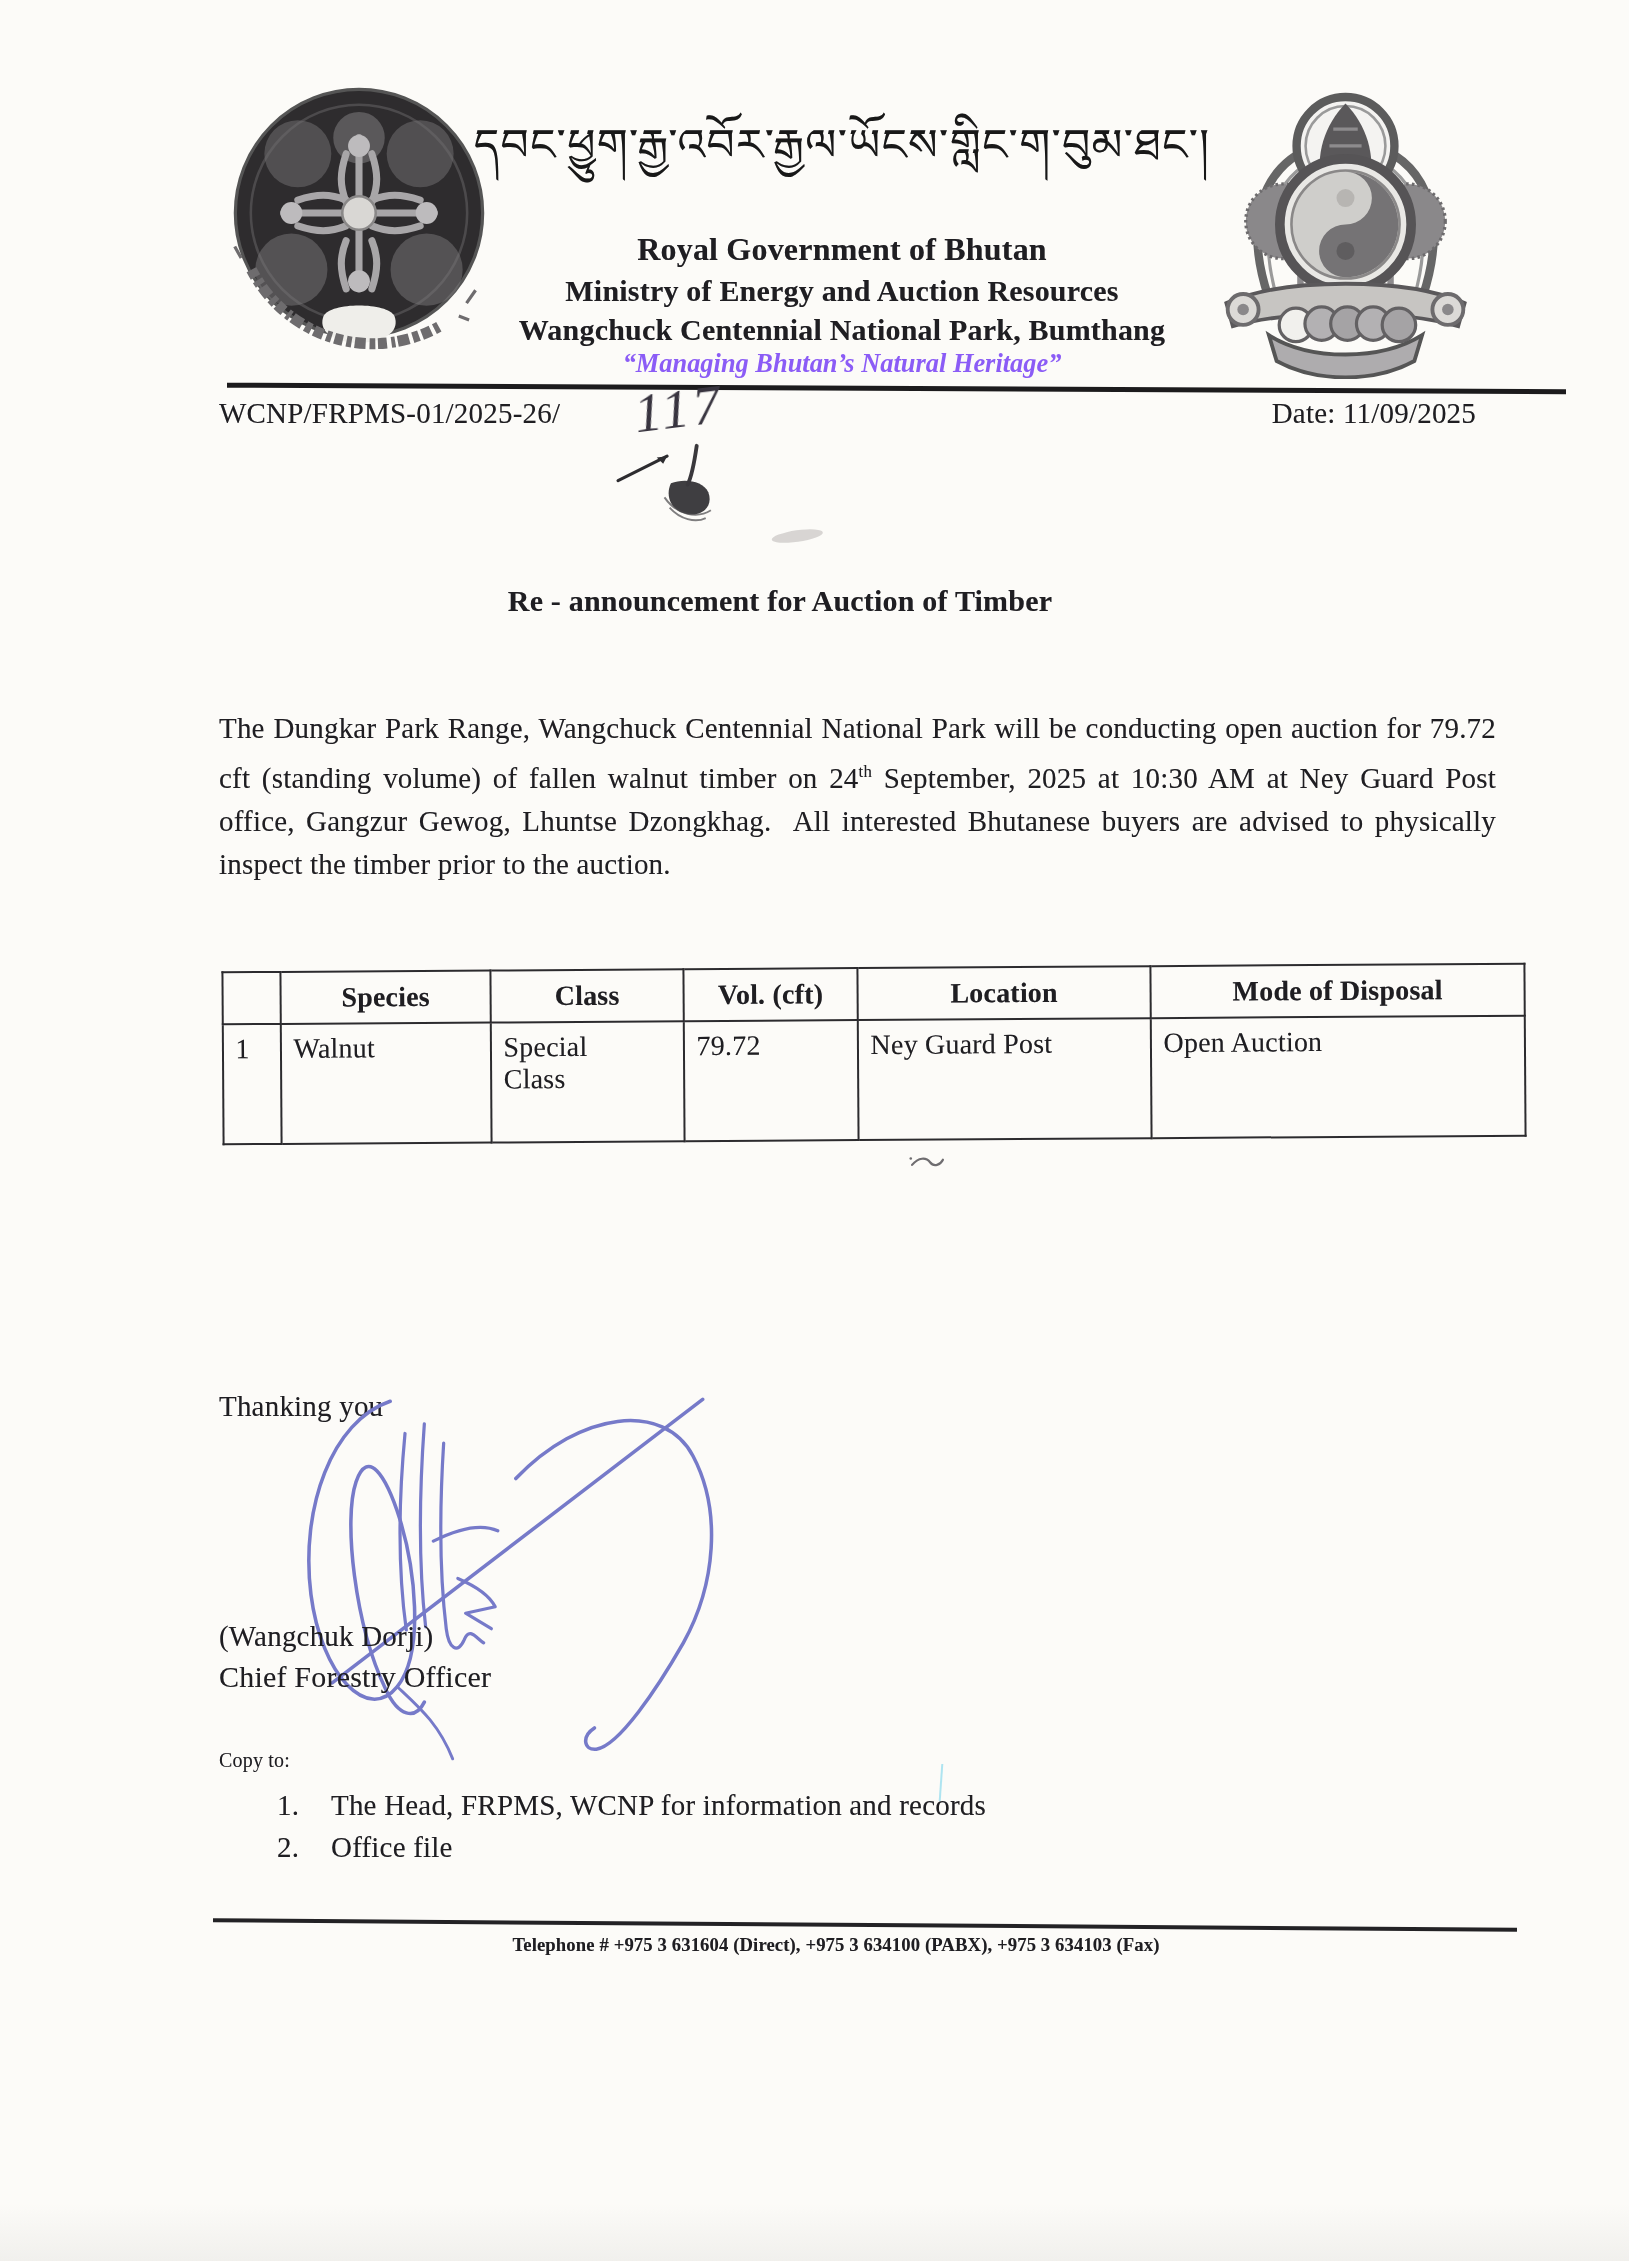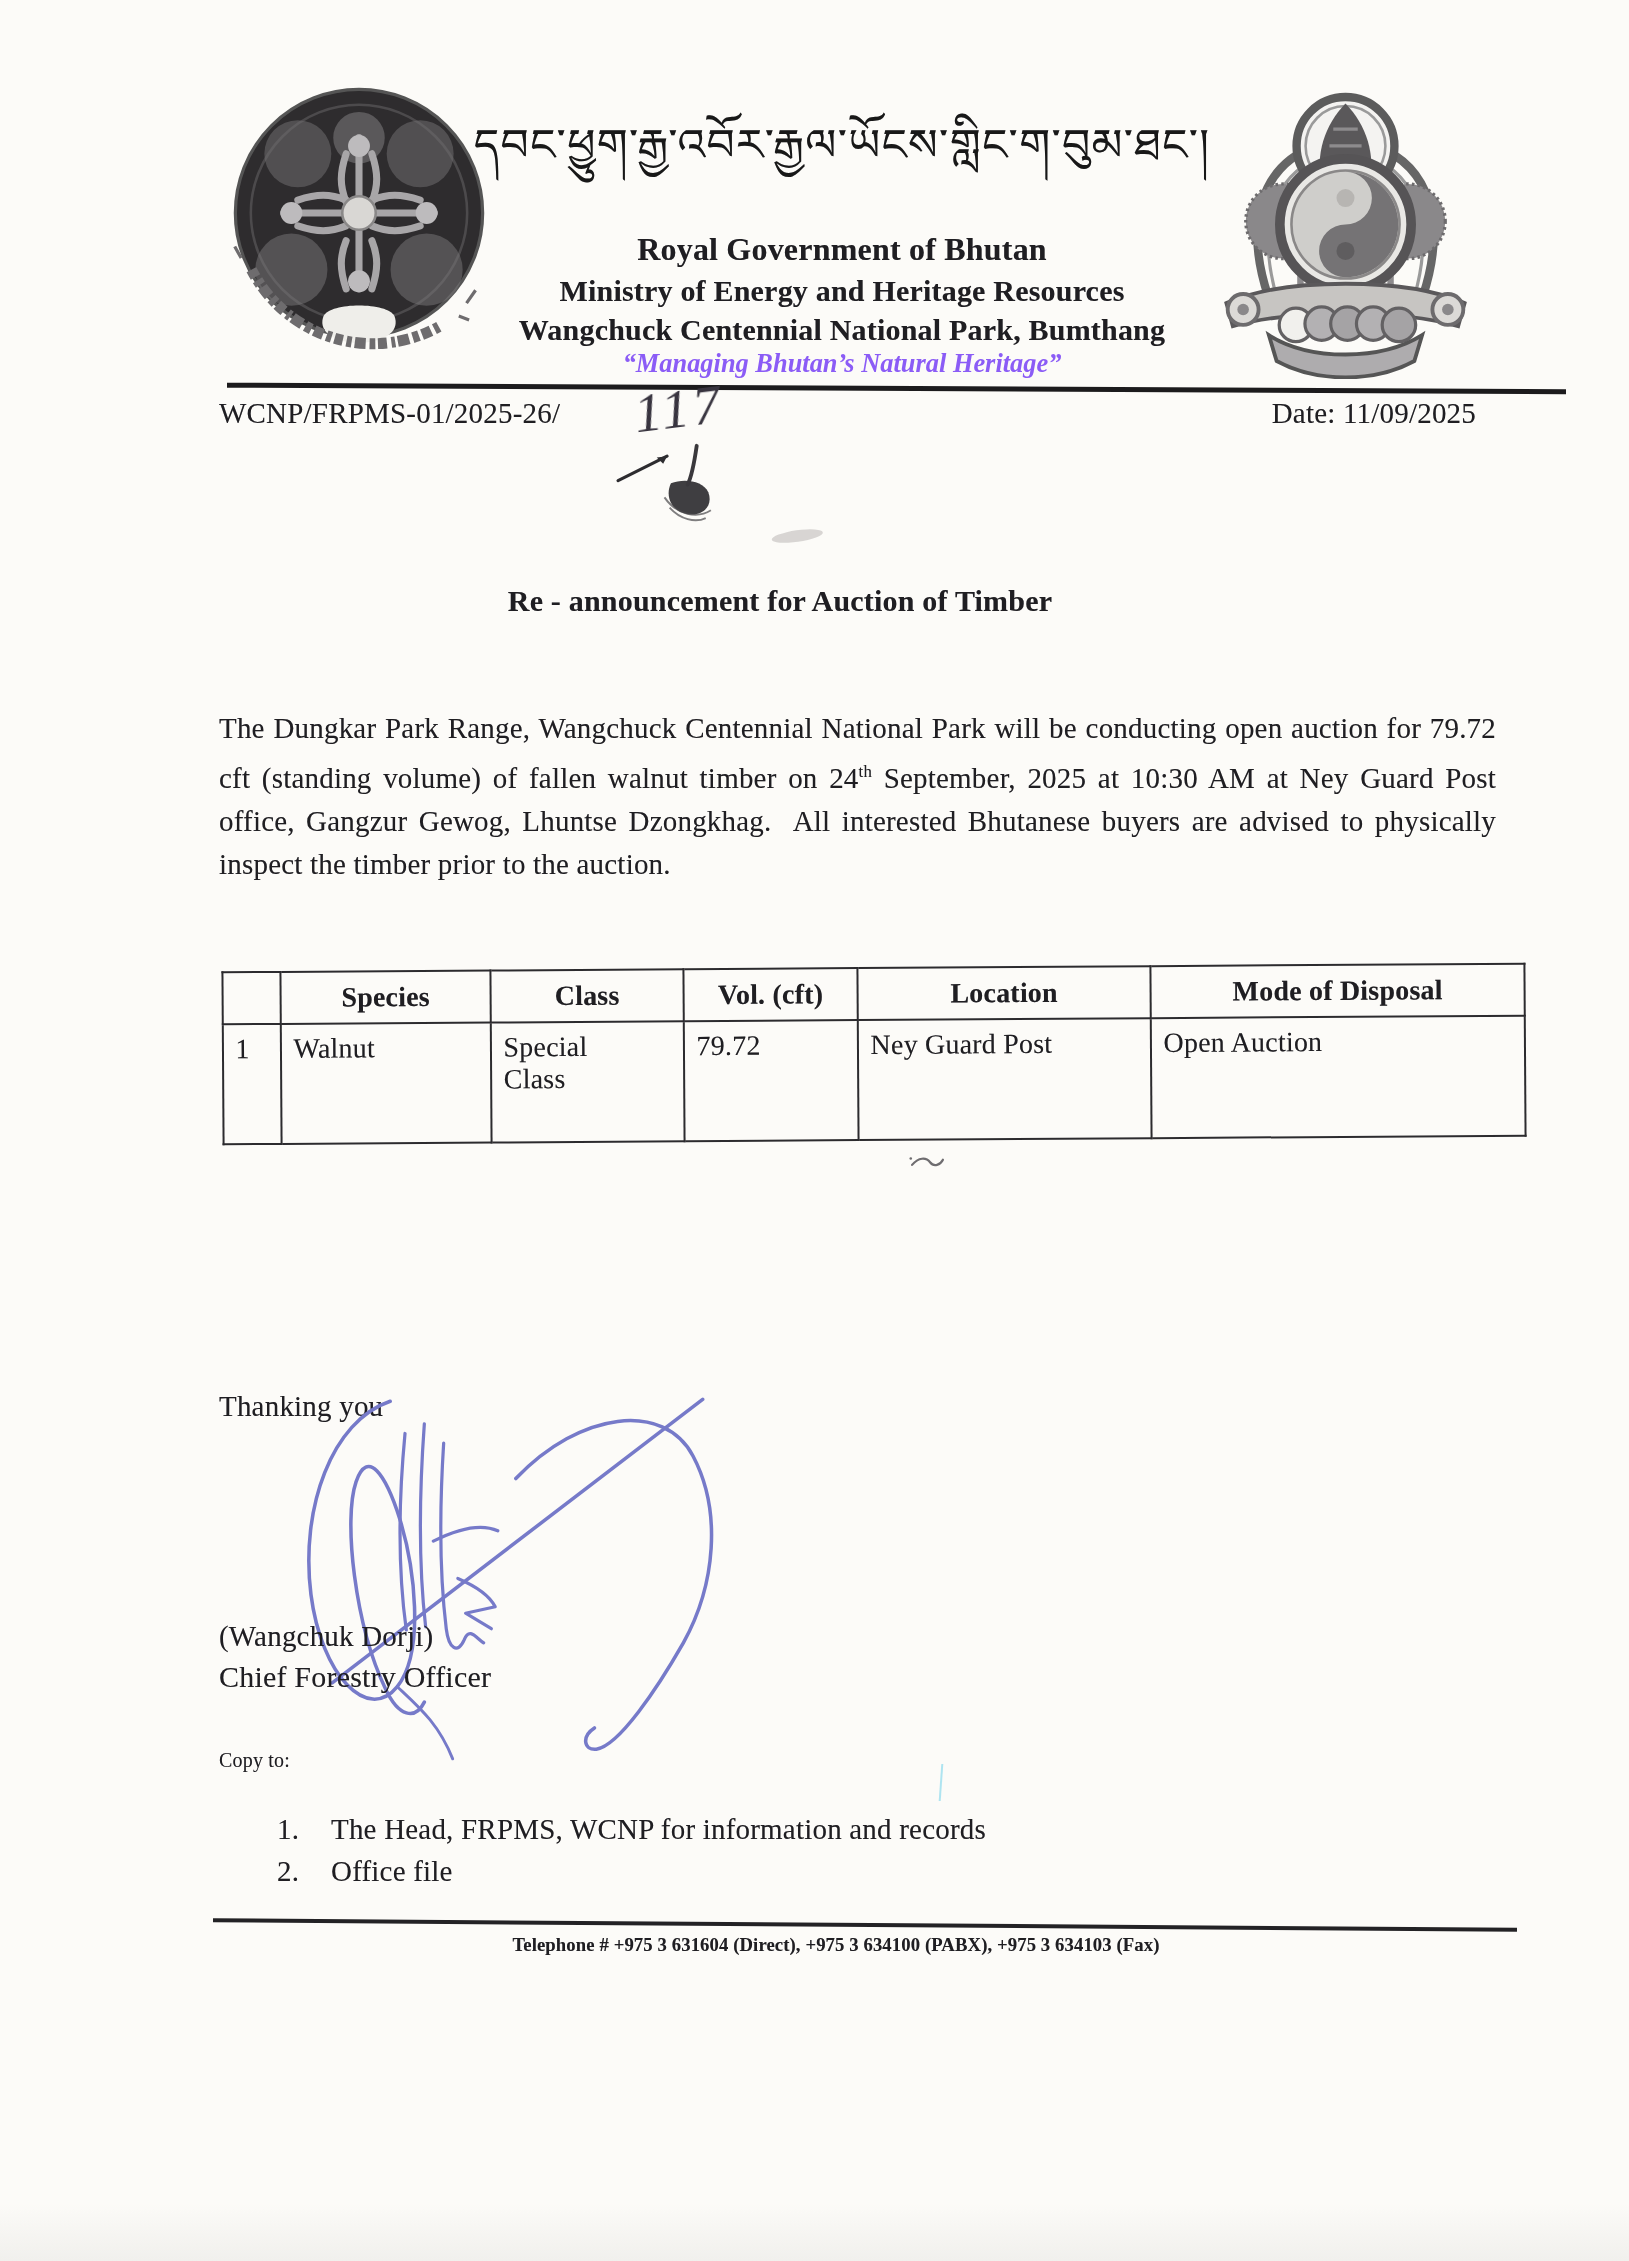--- a/index.html
+++ b/index.html
@@ -50,21 +50,21 @@
   table.auction td{ border:2.6px solid #2c2b2e; font-size:28px; }
   .auction .hd{ font-weight:bold; text-align:center; height:45px; vertical-align:middle; padding:2.6px 3.9px; }
   .auction .dt{ height:110px; vertical-align:top; text-align:left; padding:7.7px 5.2px 0 11.6px; }
   .wrap-narrow{ display:inline-block; max-width:110px; }
 
   .thanks{ position:absolute; left:219px; top:1362px; font-size:29px;margin-top:28px; }
   .sig-name{ position:absolute; left:219px; top:1620px; font-size:29px; }
   .sig-role{ position:absolute; left:219px; top:1660px; font-size:30px; font-weight:normal; }
 
   .copy-label{ position:absolute; left:219px; top:1749px; font-size:20px; }
-  .copy-item{ position:absolute; font-size:29px;margin-top:24px; }
+  .copy-item{ position:absolute; font-size:29px; }
   .ci-num{ display:inline-block; width:54px; }
 
   .footer-tel{ position:absolute; left:21px; top:1934px; width:1630px; text-align:center; font-size:18.7px; font-weight:bold; letter-spacing:0.1px; }
 
   .sig-svg{ position:absolute; left:271px; top:1372px; filter:blur(0.1px); }
   .smudge-svg{ position:absolute; left:600px; top:438px; }
   .mark-svg{ position:absolute; left:908px; top:1152px; }
   .cyan-tick{ position:absolute; left:940px; top:1764px; width:1.9px; height:37px; background:rgba(80,200,230,.45); transform:rotate(4deg); }
 </style>
 </head>
@@ -153,21 +153,21 @@
         <circle cx="298" cy="396" r="26" fill="#a5a3a5"></circle>
       </g>
 
       <path d="M96 412 C160 452 270 452 334 412 L322 452 C260 486 170 486 108 452 Z" fill="#aeacae" stroke="#555" stroke-width="6"></path>
     </svg>
   </div>
 
   <div class="header-center">
     <div class="dzongkha txt">དབང་ཕྱུག་རྒྱ་འབོར་རྒྱལ་ཡོངས་གླིང་ག་བུམ་ཐང་།</div>
     <div class="h-gov txt">Royal Government of Bhutan</div>
-    <div class="h-min txt">Ministry of Energy and Heritage Resources</div>
+    <div class="h-min txt">Ministry of Energy and Auction Resources</div>
     <div class="h-park txt">Wangchuck Centennial National Park, Bumthang</div>
     <div class="h-motto">“Managing Bhutan’s Natural Heritage”</div>
   </div>
 
   <div class="rule-top"></div>
 
   <div class="ref-row">
     <span class="txt">WCNP/FRPMS-01/2025-26/</span>
     <span class="txt">Date: 11/09/2025</span>
   </div>

